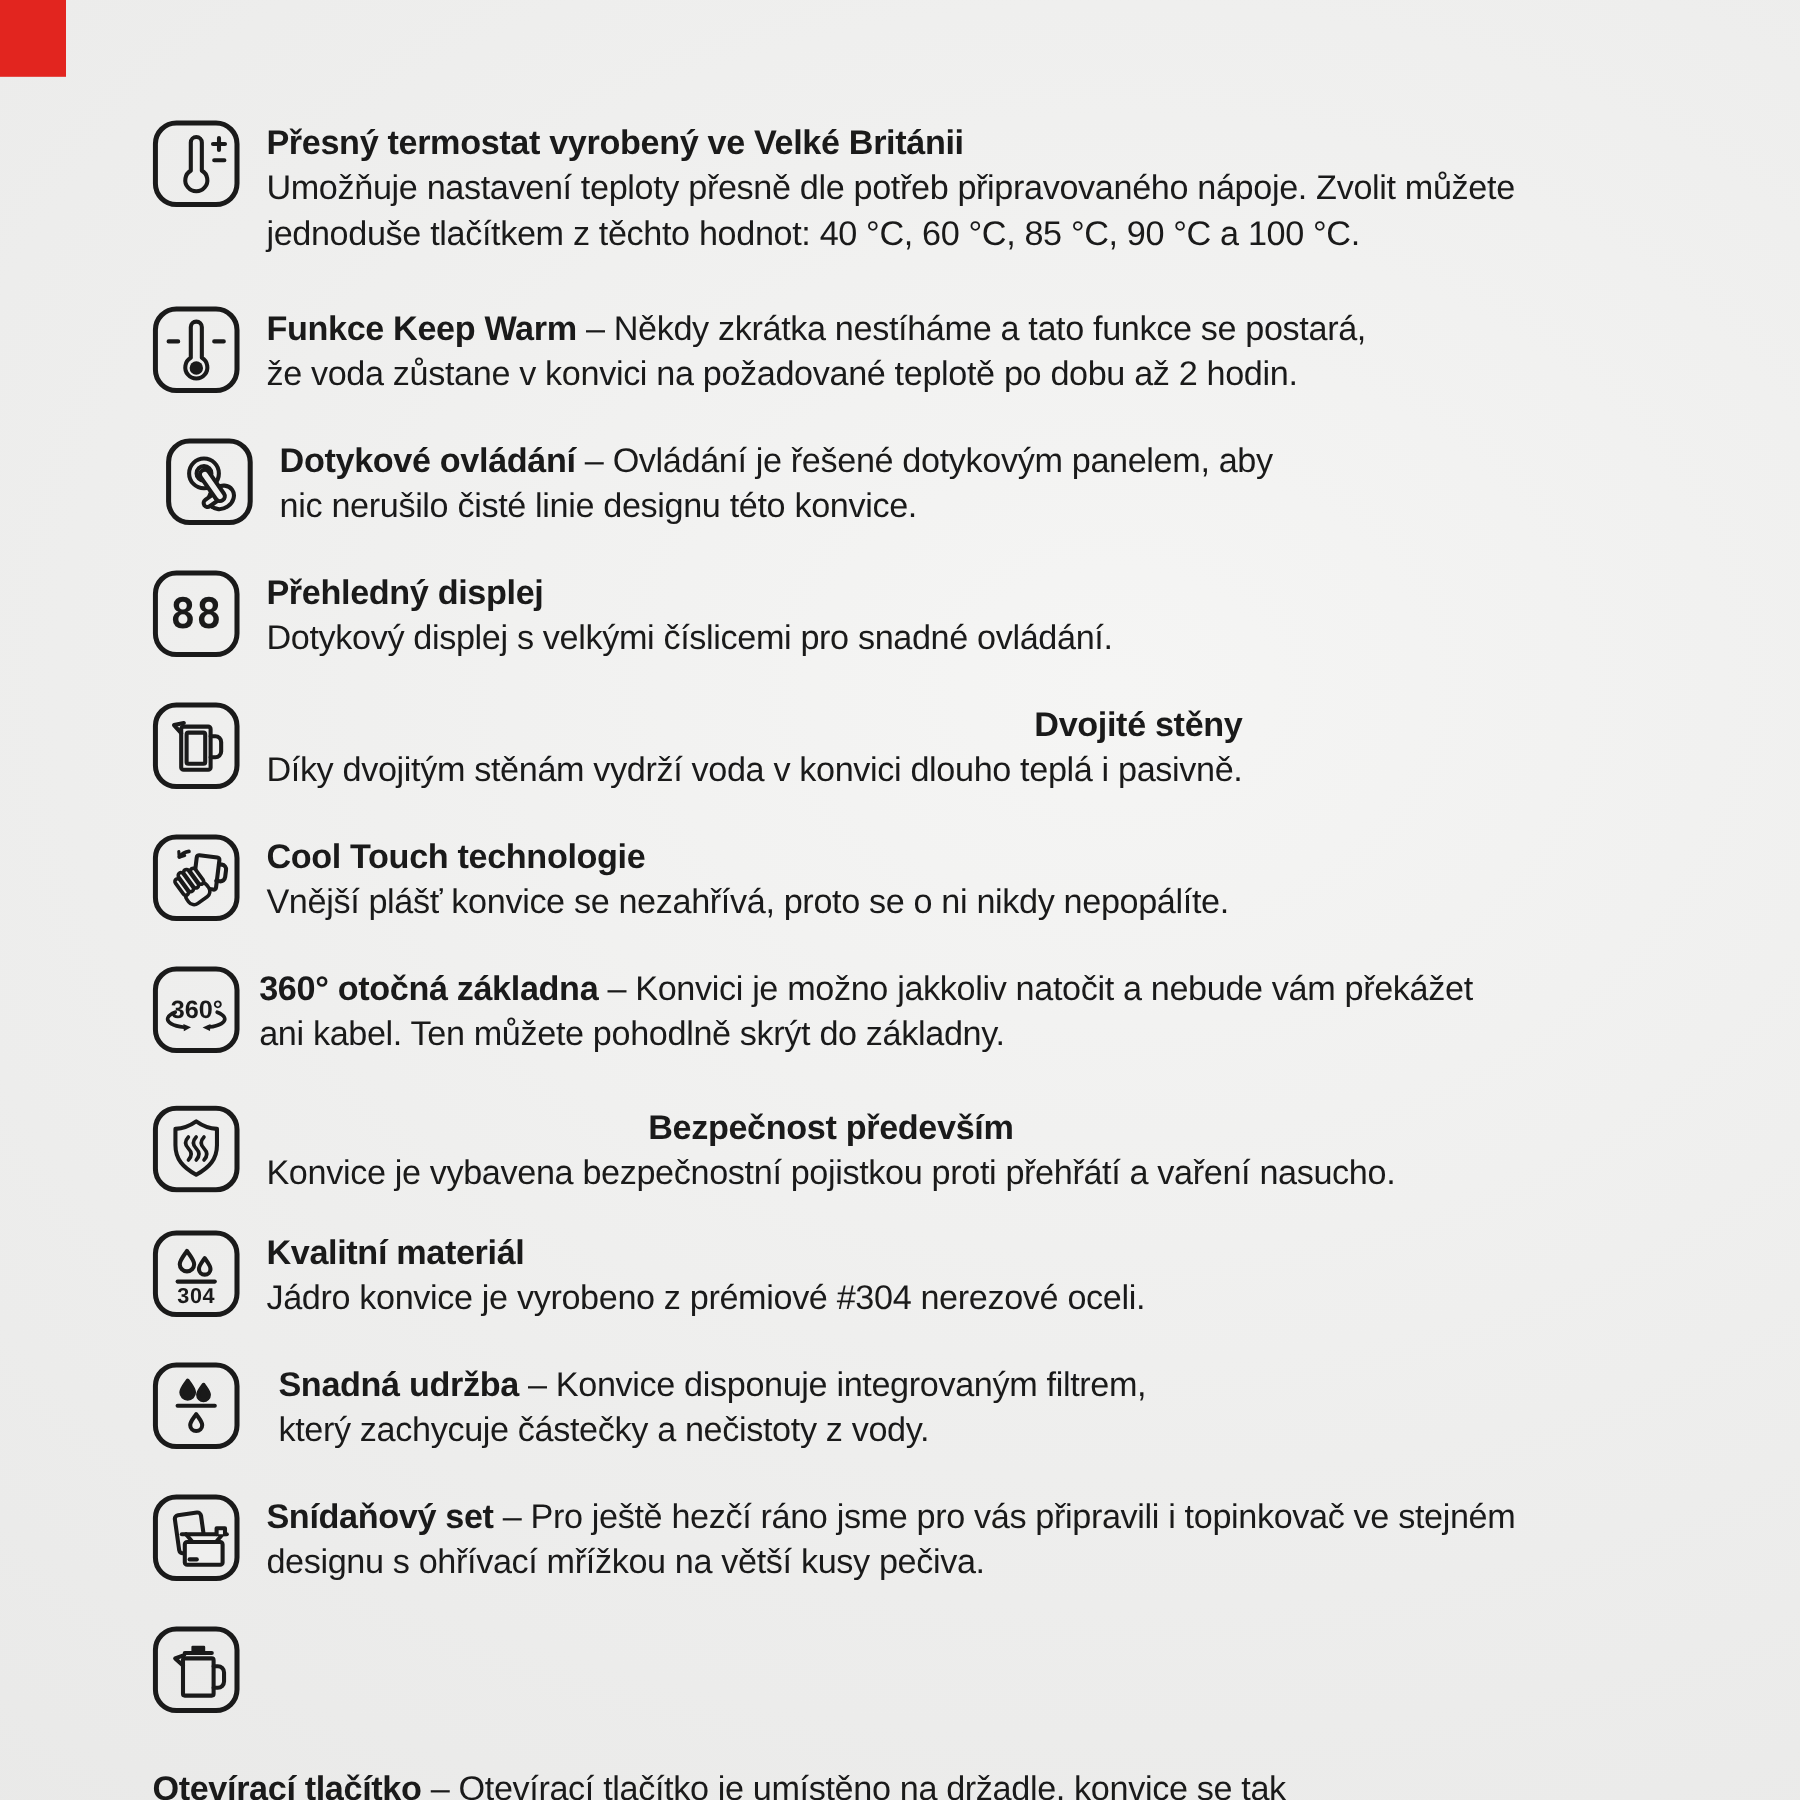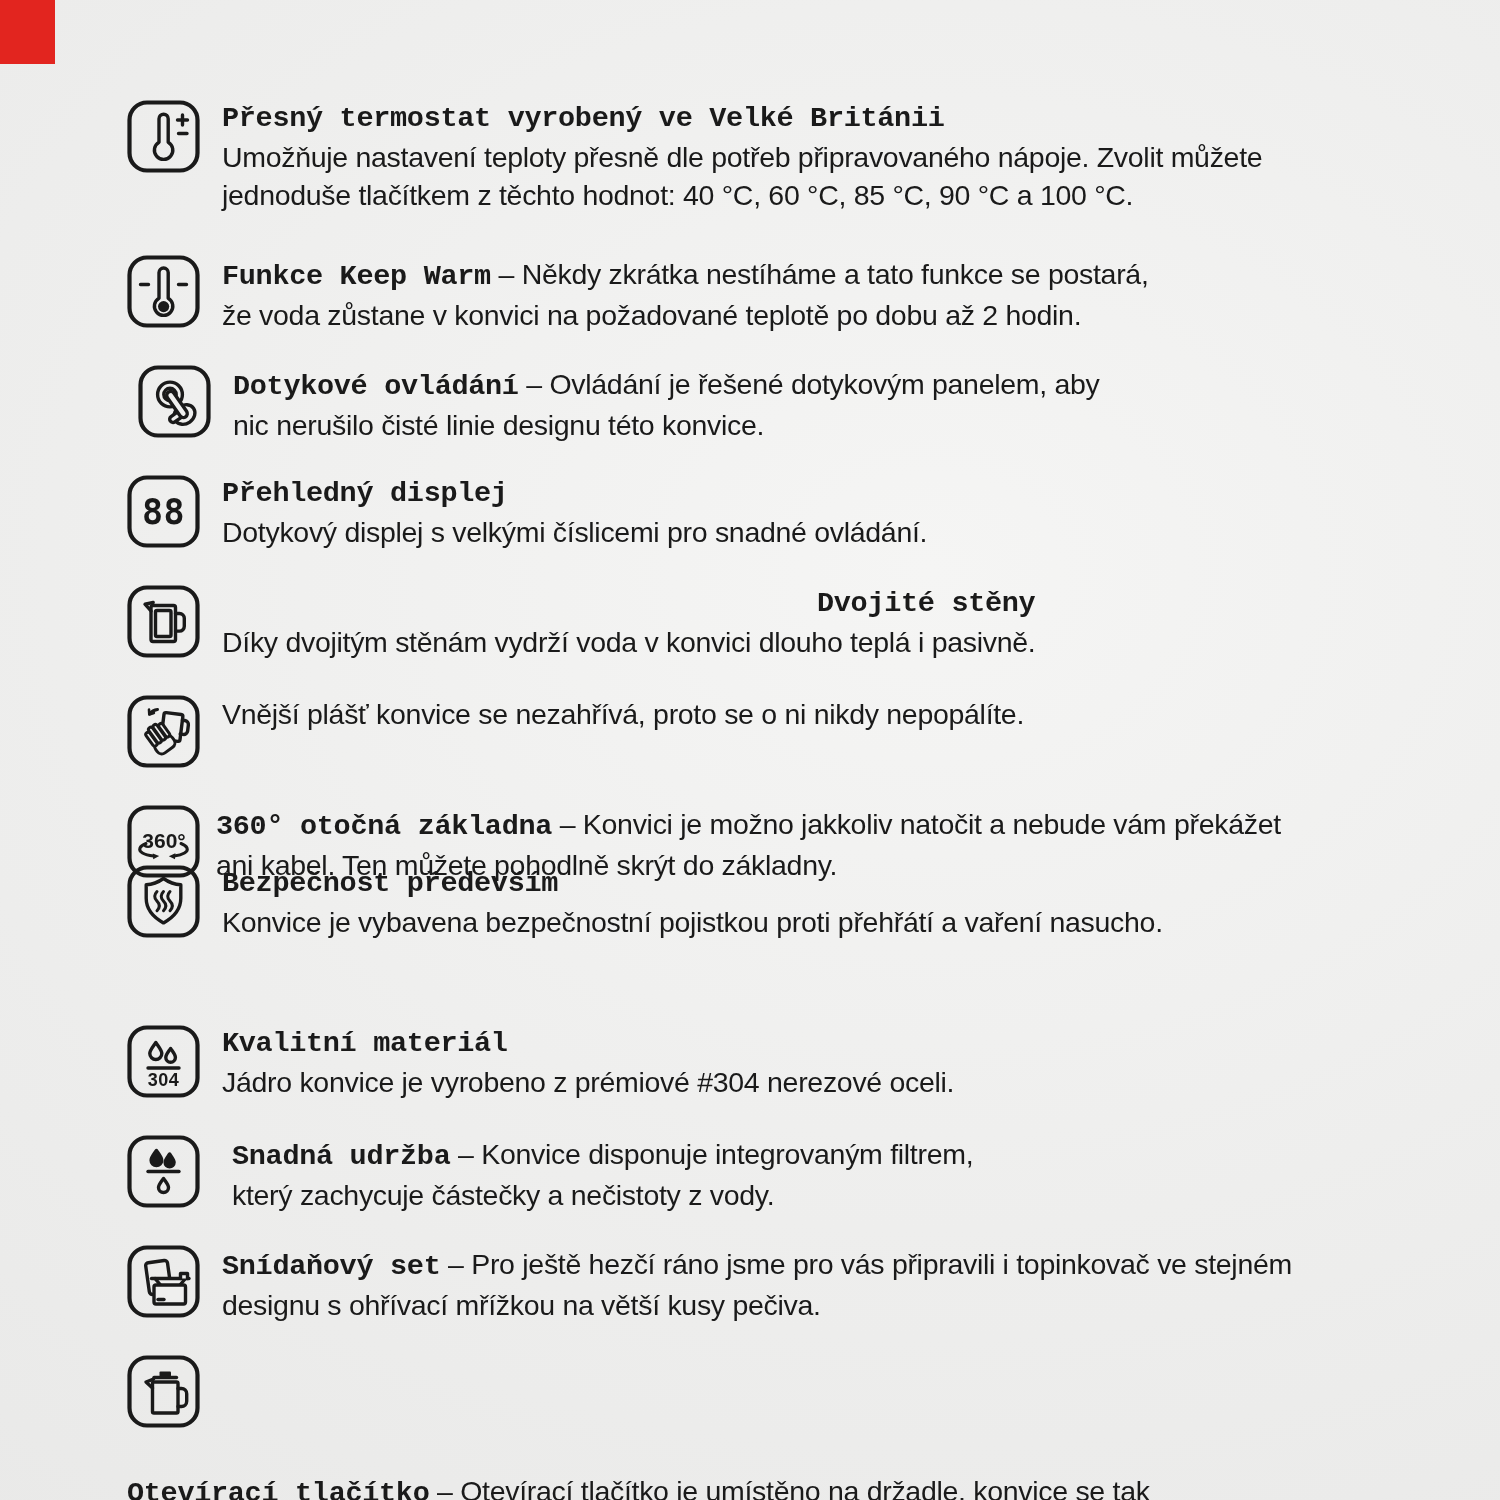--- a/index.html
+++ b/index.html
@@ -21,21 +21,21 @@
     display:flex;align-items:flex-start;gap:22px;
   }
   .icon-box{width:73px;height:95px;flex:none;}
   .icon-box svg{width:73px;height:73px;display:block;}
   .text{
     margin:0;
     font-size:28.5px;line-height:38px;letter-spacing:-0.3px;
     white-space:pre-line;
     max-width:1190px;
   }
-  .title{font-weight:700;font-family:Liberation Mono, monospace;}
+  .title{font-weight:700;}
   .title.block{display:block;}
 </style>
 </head>
 <body>
 
 <main class="canvas">
   <div class="corner-mark" style="background: rgb(226, 37, 31);"></div>
   <section id="features">
   <article class="feature" style="top: 100px;">
         <span class="icon-box">
@@ -124,41 +124,41 @@
               <g transform="rotate(-36 35 47)" stroke-width="3">
                 <rect x="25.5" y="44" width="20.5" height="13.5" rx="5.5" fill="#efefee"></rect>
                 <rect x="25.8" y="30.5" width="4.6" height="16" rx="2.3" fill="#efefee"></rect>
                 <rect x="31" y="28" width="4.6" height="18.5" rx="2.3" fill="#efefee"></rect>
                 <rect x="36.2" y="28.5" width="4.6" height="18" rx="2.3" fill="#efefee"></rect>
                 <rect x="41.4" y="31" width="4.6" height="15.5" rx="2.3" fill="#efefee"></rect>
               </g>
             </g>
           </svg>
         </span>
-        <p class="text"><span class="body">Vnější plášť konvice se nezahřívá, proto se o ni nikdy nepopálíte.</span></p>
+        <p class="text"><span class="title block">Cool Touch technologie</span><span class="body">Vnější plášť konvice se nezahřívá, proto se o ni nikdy nepopálíte.</span></p>
       </article>
 
   <article class="feature" style="top: 805px; gap: 16px;">
         <span class="icon-box">
           <svg viewBox="0 0 73 73">
             <g fill="none" stroke="#1a1a1a" stroke-width="3.4" stroke-linecap="round" stroke-linejoin="round">
               <rect x="2.5" y="2.5" width="68" height="68" rx="17.5" stroke-width="4.2"></rect>
               <text x="37" y="43" text-anchor="middle" font-family="Liberation Sans, sans-serif" font-size="21" font-weight="bold" fill="#1a1a1a" stroke="none">360°</text>
               <path d="M19 38.5c-6.5 2.5-8.5 6.5-3.5 9.5 2.5 1.5 6.3 2.5 11 3" stroke-width="3"></path>
               <path d="M25.8 48.4l6.4 2.7-6 3.2z" fill="#1a1a1a" stroke="none"></path>
               <path d="M54 38.5c6.5 2.5 8.5 6.5 3.5 9.5-2.4 1.4-5.9 2.4-10.3 2.9" stroke-width="3"></path>
               <path d="M48.4 48.3l-6.6 2.9 6.2 3z" fill="#1a1a1a" stroke="none"></path>
             </g>
           </svg>
         </span>
         <p class="text"><span class="title">360° otočná základna</span><span class="body"> – Konvici je možno jakkoliv natočit a nebude vám překážet
 ani kabel. Ten můžete pohodlně skrýt do základny.</span></p>
       </article>
 
-  <article class="feature" style="top: 865px;">
+  <article class="feature" style="top: 921px; text-align: center;">
         <span class="icon-box">
           <svg viewBox="0 0 73 73">
             <g fill="none" stroke="#1a1a1a" stroke-width="3.4" stroke-linecap="round" stroke-linejoin="round">
               <rect x="2.5" y="2.5" width="68" height="68" rx="17.5" stroke-width="4.2"></rect>
               <path d="M36.5 13.5c5.6 4 11.4 6 17.3 6.2v13.6c0 11.6-6.4 18.6-17.3 24.6-10.9-6-17.3-13-17.3-24.6V19.7c5.9-.2 11.7-2.2 17.3-6.2z"></path>
               <path stroke-width="3" d="M30 26.5c-3.2 3.4-3.2 6.4 0 9.6 3.2 3.2 3.2 6.2 0 9.6M36.5 26.5c-3.2 3.4-3.2 6.4 0 9.6 3.2 3.2 3.2 6.2 0 9.6M43 26.5c-3.2 3.4-3.2 6.4 0 9.6 3.2 3.2 3.2 6.2 0 9.6"></path>
             </g>
           </svg>
         </span>
         <p class="text"><span class="title block">Bezpečnost především</span><span class="body">Konvice je vybavena bezpečnostní pojistkou proti přehřátí a vaření nasucho.</span></p>

